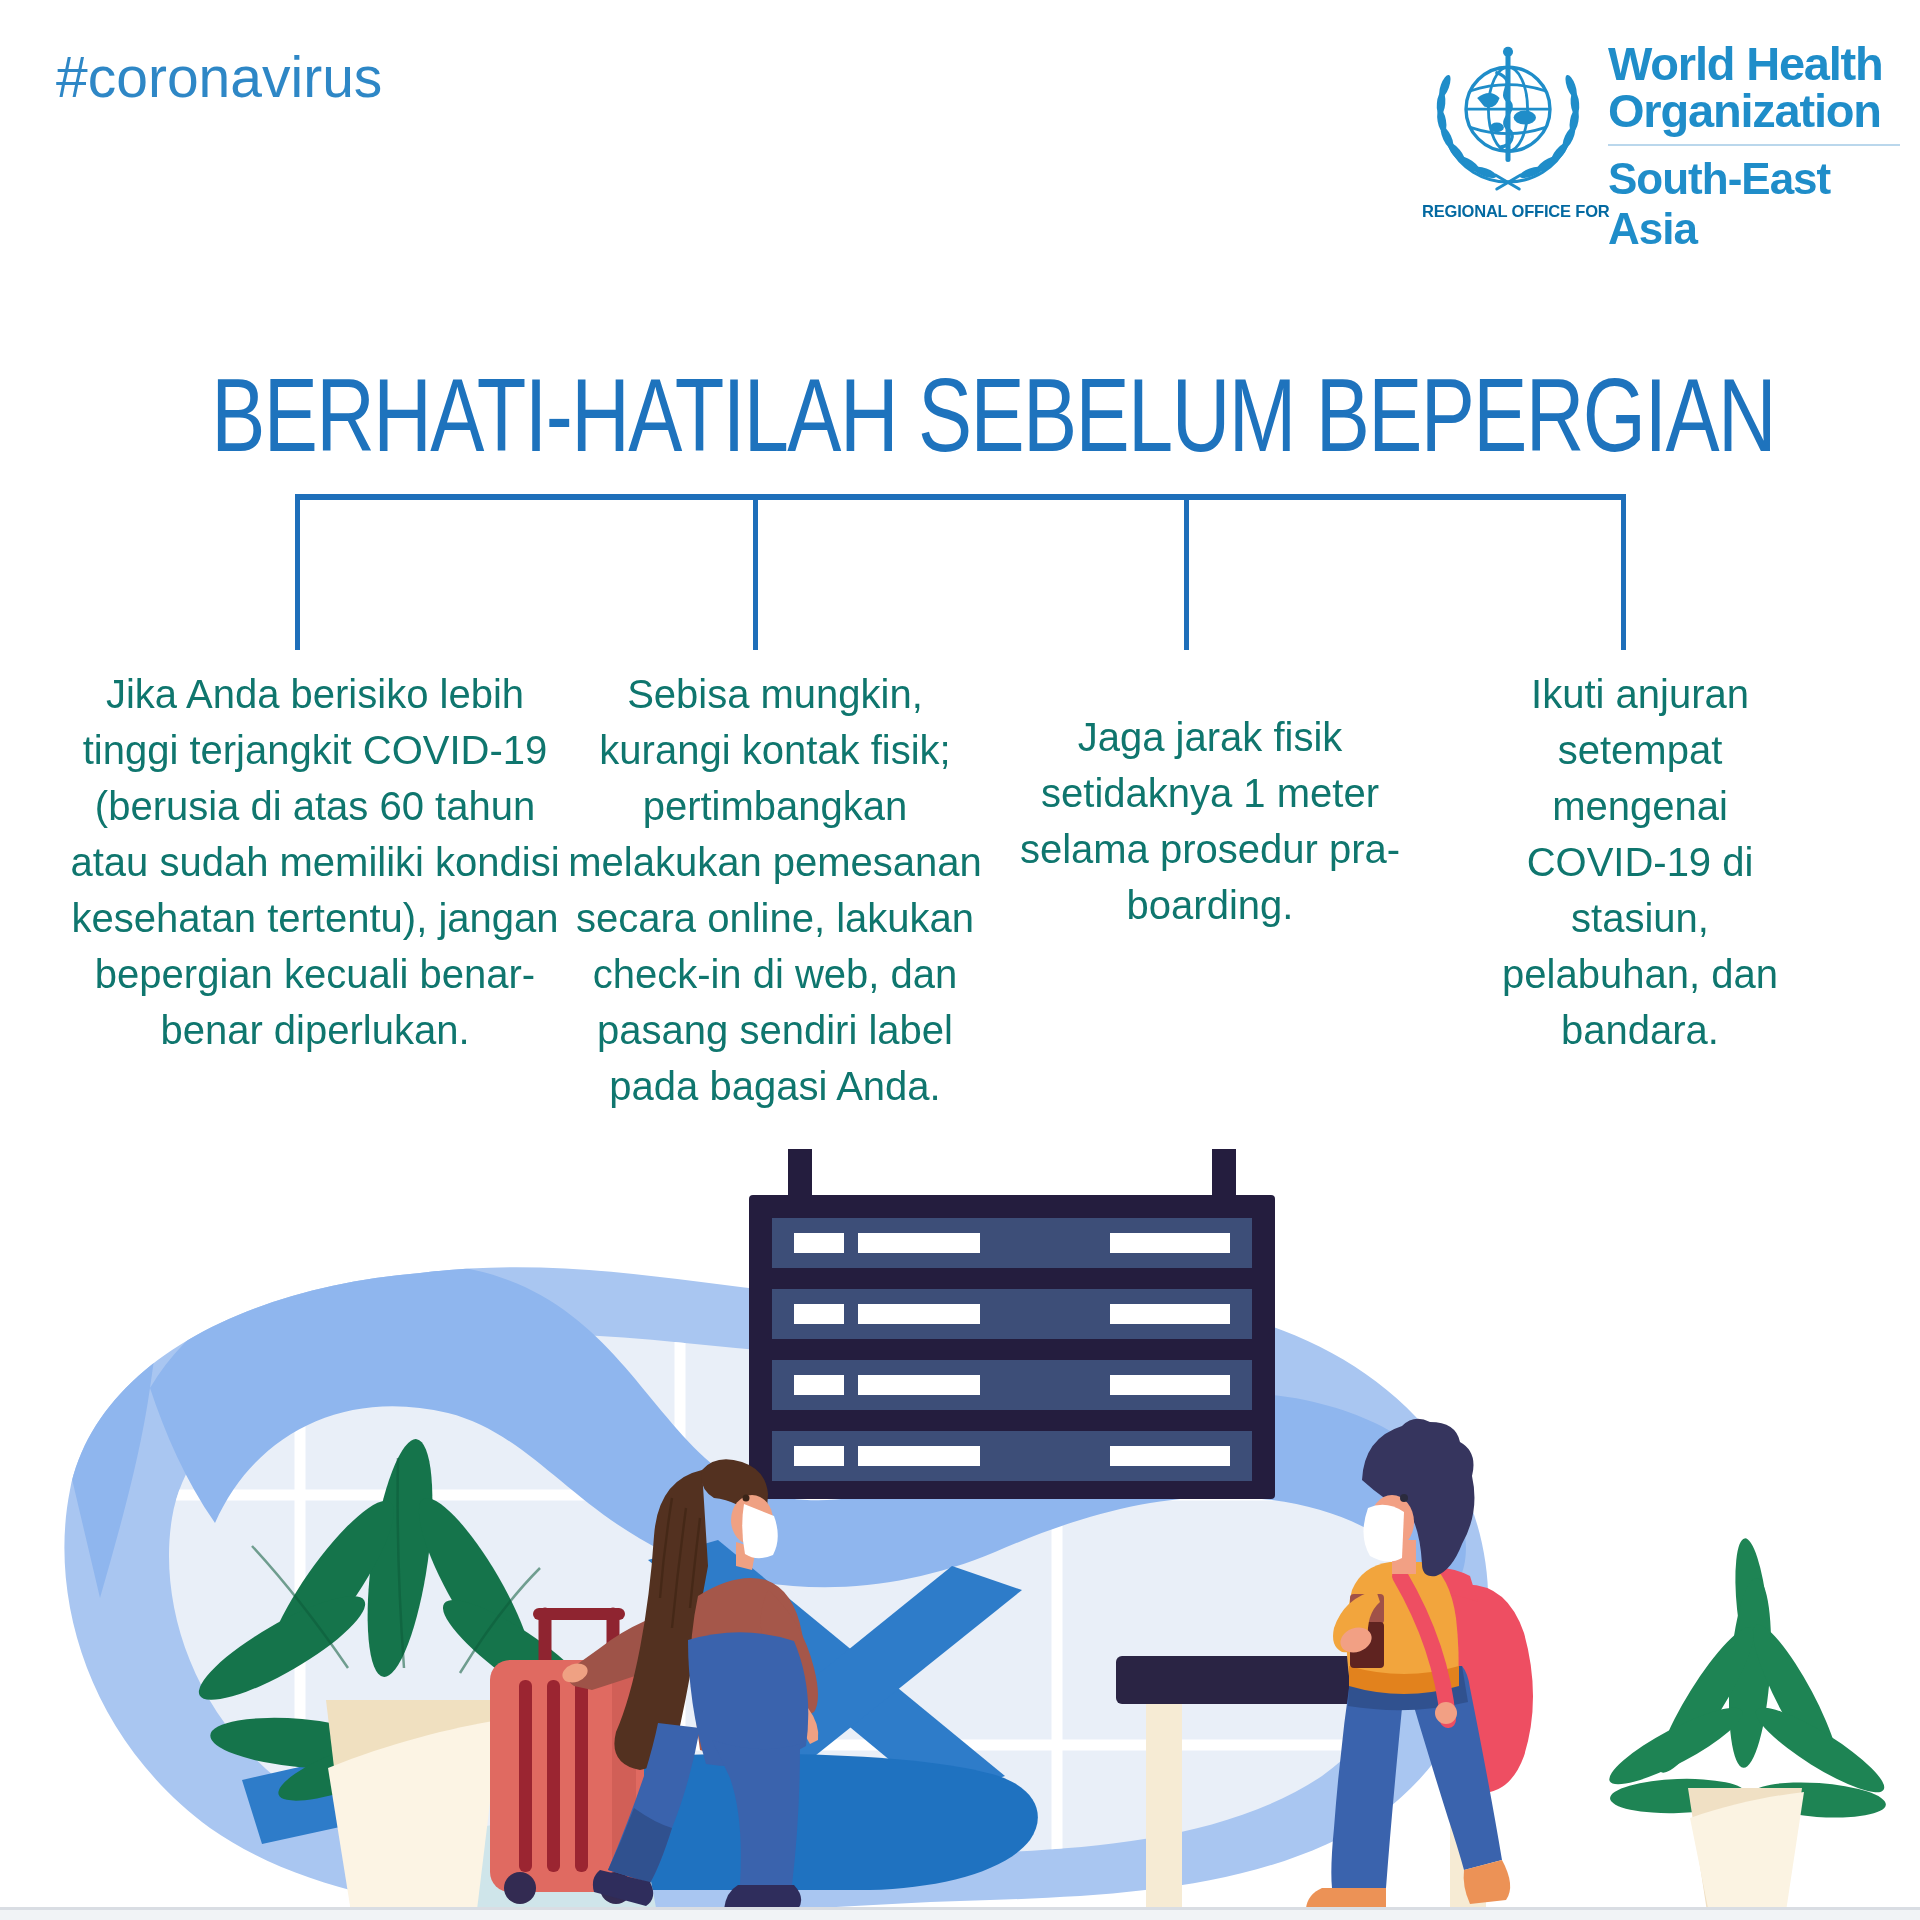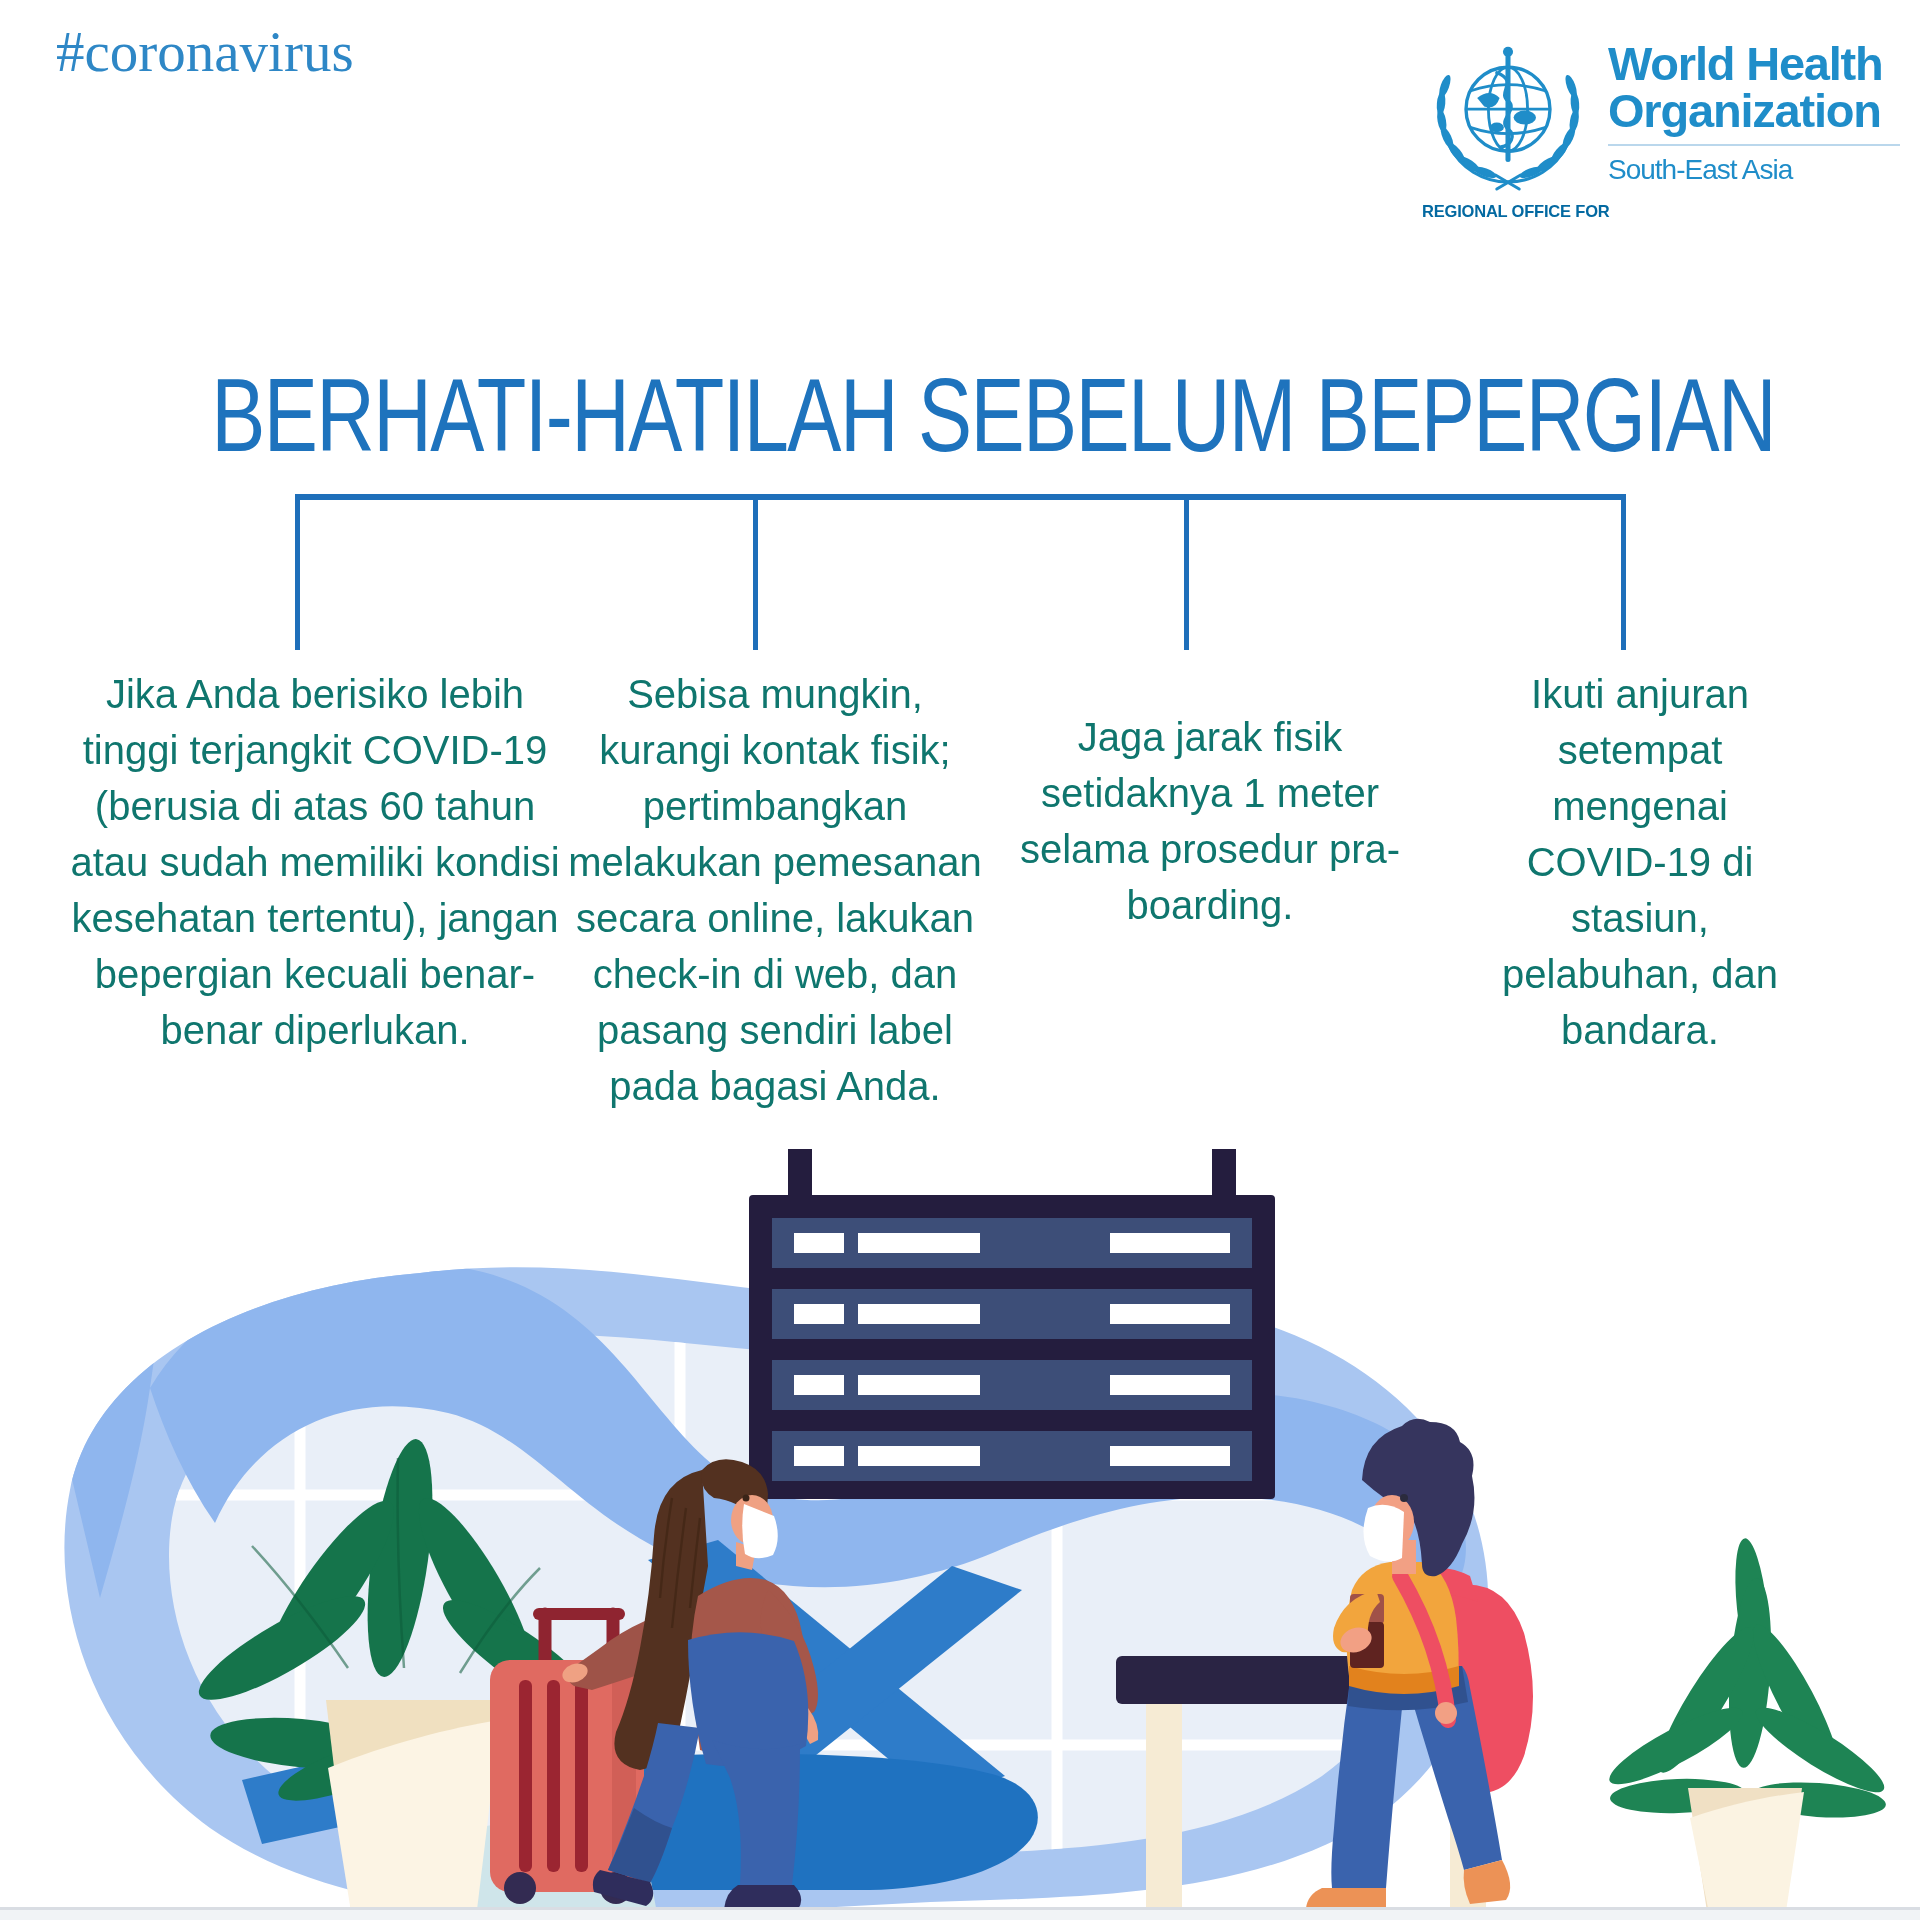--- a/index.html
+++ b/index.html
@@ -2,36 +2,36 @@
 <html><head>
 <meta charset="utf-8">
 <style>
   html,body{margin:0;padding:0;}
   body{
     width:1920px;height:1920px;position:relative;background:#ffffff;
     font-family:"Liberation Sans", sans-serif;overflow:hidden;
   }
   
   .hashtags{
-    position:absolute;left:56px;top:14px;
-    color:#2e87c6;font-size:57px;line-height:1.32;font-weight:400;font-family:Liberation Serif, serif;
+    position:absolute;left:56px;top:40px;
+    color:#2e87c6;font-size:57px;line-height:1.32;font-weight:400;
   }
   .who-logo{
     position:absolute;left:1422px;top:28px;width:478px;
     display:flex;gap:14px;color:#1f8dc9;
   }
   .who-emblem-col{width:172px;flex:0 0 auto;text-align:center;}
   .who-office{
     font-size:16.5px;font-weight:700;letter-spacing:-.2px;white-space:nowrap;
     margin-top:2px;color:#0369a1;
   }
   .who-text-col{padding-top:12px;}
   .who-name{font-size:47px;font-weight:700;line-height:1.0;letter-spacing:-1.2px;}
   .who-divider{border:none;border-top:2px solid #bad7ec;margin:10px 0 8px 0;width:292px;}
-  .who-region{font-size:28px;font-weight:400;letter-spacing:-1px;}
+  .who-region{font-size:44px;font-weight:700;letter-spacing:-1px;}
   
   .main-title{
     position:absolute;left:0;top:356px;width:1920px;text-align:center;
     color:#1e73bd;font-size:104px;font-weight:400;letter-spacing:-2px;
     transform:scaleX(0.78);transform-origin:50% 50%;white-space:nowrap;
   }
   
   .bracket-h{position:absolute;left:295px;top:494px;width:1331px;height:6px;background:#1e6fba;}
   .bracket-v{position:absolute;top:494px;width:5px;height:156px;background:#1e6fba;}
   .bv1{left:295px;} .bv2{left:753px;} .bv3{left:1184px;} .bv4{left:1621px;}

